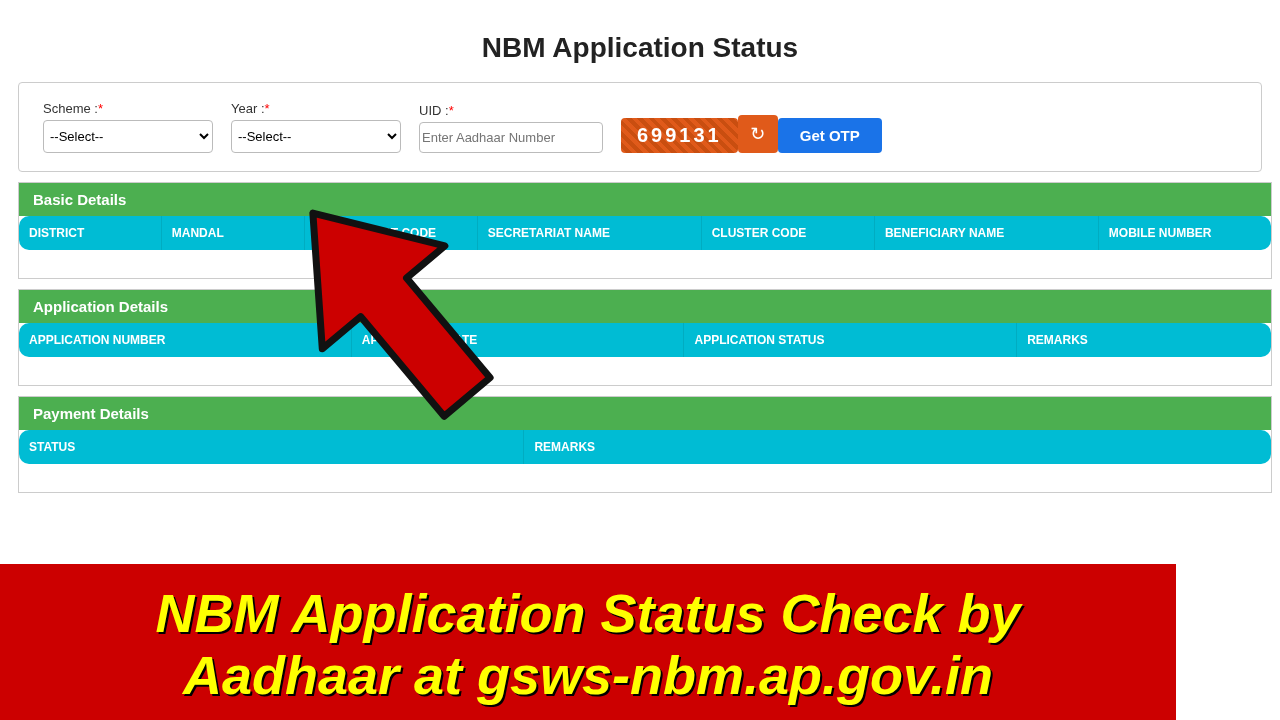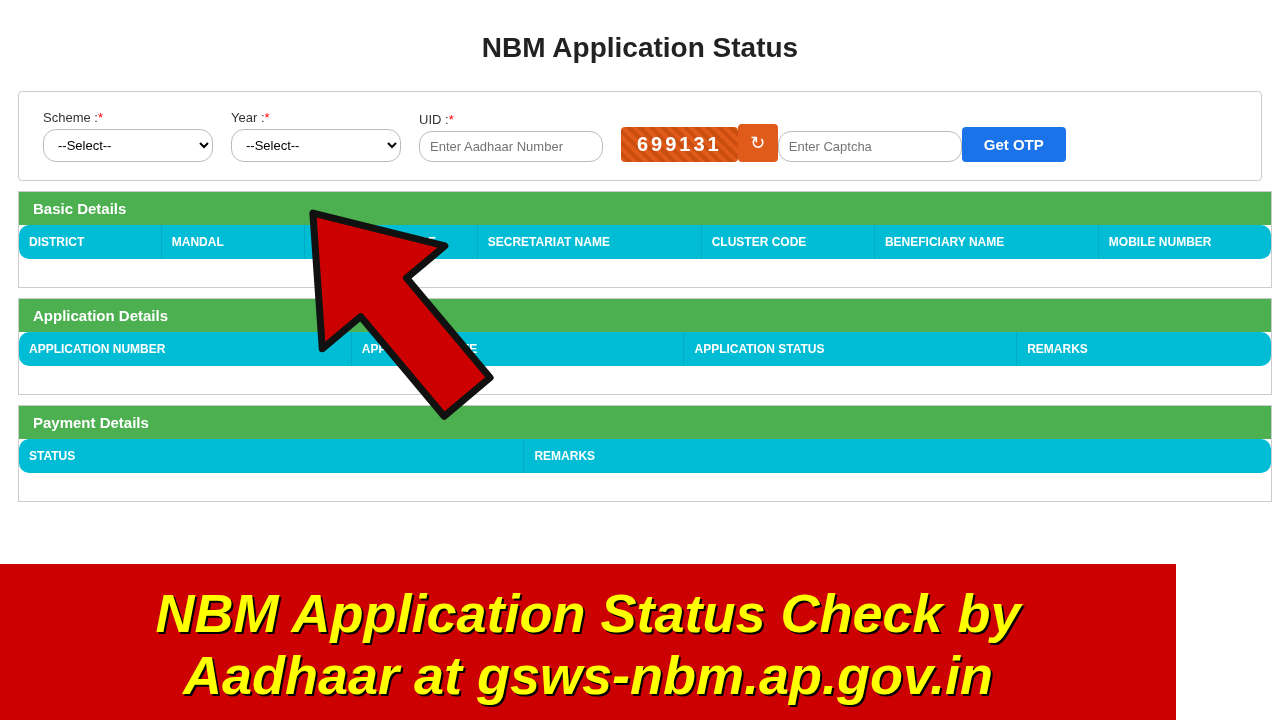--- a/index.html
+++ b/index.html
@@ -10,42 +10,42 @@
       text-align: center;
       font-size: 28px;
       font-weight: bold;
       padding: 32px 0 18px 0;
       color: #222;
     }
 
     
     .form-area {
       border: 1px solid #ccc;
-      margin: 9px 18px 10px 18px;
+      margin: 0 18px 10px 18px;
       padding: 18px 24px;
       border-radius: 4px;
       display: flex;
       align-items: flex-end;
       gap: 18px;
       background: #fff;
     }
     .form-group {
       display: flex;
       flex-direction: column;
       gap: 4px;
     }
     .form-group label {
       font-size: 13px;
       font-weight: 500;
       color: #333;
     }
     .form-group select, .form-group input {
-      padding: 7px 10px;
+      padding: 7px 2px;
       border: 1px solid #bbb;
-      border-radius: 13px;
+      border-radius: 4px;
       font-size: 13px;
       background: #fff;
     }
     .form-group select { width: 170px; }
     .form-group input[type="text"] { width: 184px; }
 
     
     .captcha-box {
       background: #e05a1a;
       color: #fff;
@@ -209,23 +209,20 @@
   </div>
   <div class="form-group">
     <label>
       <span>UID :</span><span style="color:red">*</span>
     </label>
     <input type="text" placeholder="Enter Aadhaar Number" style="">
   </div>
   <div class="captcha-row">
     <div class="captcha-box">699131</div>
     <button class="refresh-btn">↻</button>
-    <div class="form-group">
-      <input type="text" class="captcha-input" placeholder="Enter Captcha" style="">
-    </div>
     <button class="get-otp-btn">Get OTP</button>
   </div>
 </div>
 
 <div class="section-block">
   <div class="section-header">Basic Details</div>
   <div class="table-header basic-header">
     <div class="th-cell th-district">DISTRICT</div>
     <div class="th-cell th-mandal">MANDAL</div>
     <div class="th-cell th-secretariat-code">SECRETARIAT CODE</div>

